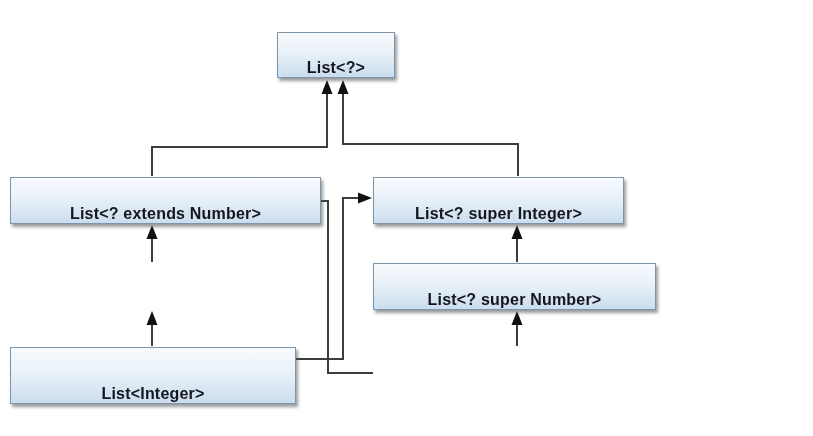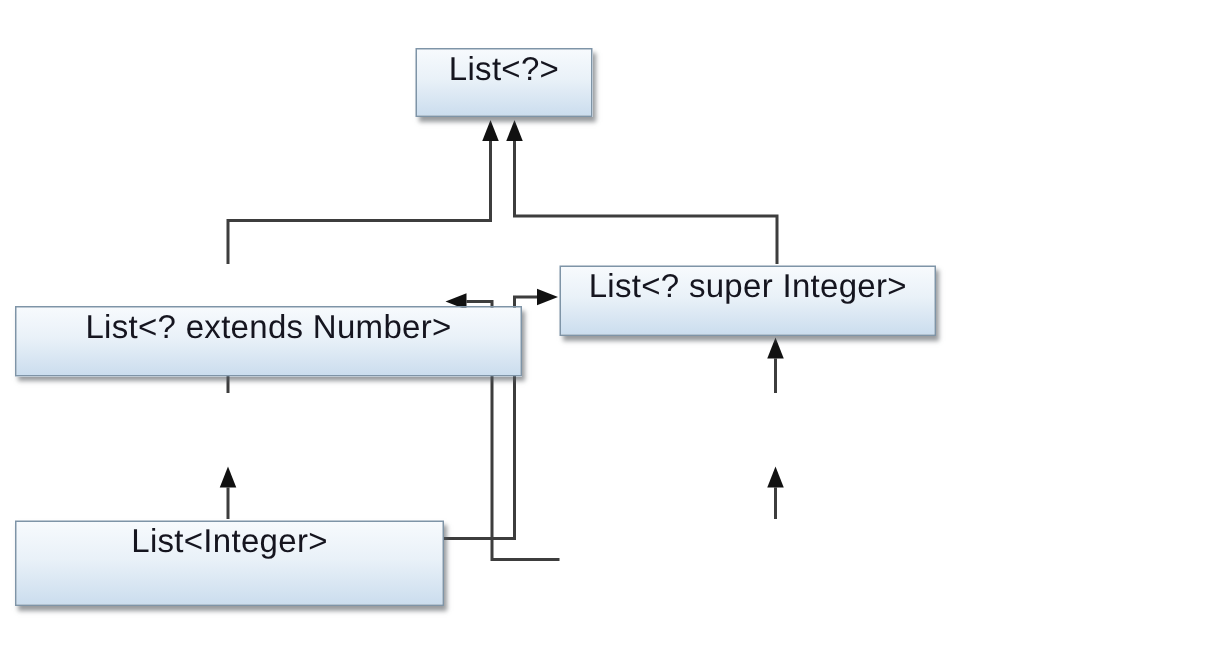--- a/index.html
+++ b/index.html
@@ -12,34 +12,34 @@
     position: relative;
     width: 813px;
     height: 436px;
     background: #ffffff;
     overflow: hidden;
   }
   .node {
     position: absolute;
     box-sizing: border-box;
     display: flex;
-    align-items: flex-start;
+    align-items: flex-end;
     justify-content: center;
     background: linear-gradient(180deg, #f7fafd 0%, #e9f1f8 45%, #cbddee 100%);
     border: 1px solid #7e94a7;
     box-shadow: 2px 3px 3px rgba(85, 90, 95, 0.6);
     color: #15151f;
-    font-size: 22px;
-    font-weight: normal;
+    font-size: 16px;
+    font-weight: bold;
     white-space: nowrap;
     letter-spacing: 0.2px;
   }
   
   #node-wildcard        { left: 277px; top: 32px;  width: 118px; height: 46px; }
-  #node-extends-number  { left: 10px;  top: 177px; width: 338px; height: 47px; margin-top: 27px; }
+  #node-extends-number  { left: 10px;  top: 177px; width: 311px; height: 47px; }
   #node-super-integer   { left: 373px; top: 177px; width: 251px; height: 47px; }
   #node-extends-integer { left: 10px;  top: 263px; width: 286px; height: 47px; }
   #node-super-number    { left: 373px; top: 263px; width: 283px; height: 47px; }
   #node-integer         { left: 10px;  top: 347px; width: 286px; height: 57px; }
   #node-number          { left: 373px; top: 347px; width: 283px; height: 47px; }
 
   #connectors {
     position: absolute;
     left: 0; top: 0;
     width: 813px;
@@ -110,19 +110,22 @@
 
   <div class="node" id="node-extends-number">
     <span>List&lt;? extends Number&gt;</span>
   </div>
 
   <div class="node" id="node-super-integer">
     <span>List&lt;? super Integer&gt;</span>
   </div>
 
 
+  <div class="node" id="node-super-number">
+    <span>List&lt;? super Number&gt;</span>
+  </div>
 
   <div class="node" id="node-integer">
     <span>List&lt;Integer&gt;</span>
   </div>
 
 
 </div>
 
 </body></html>

